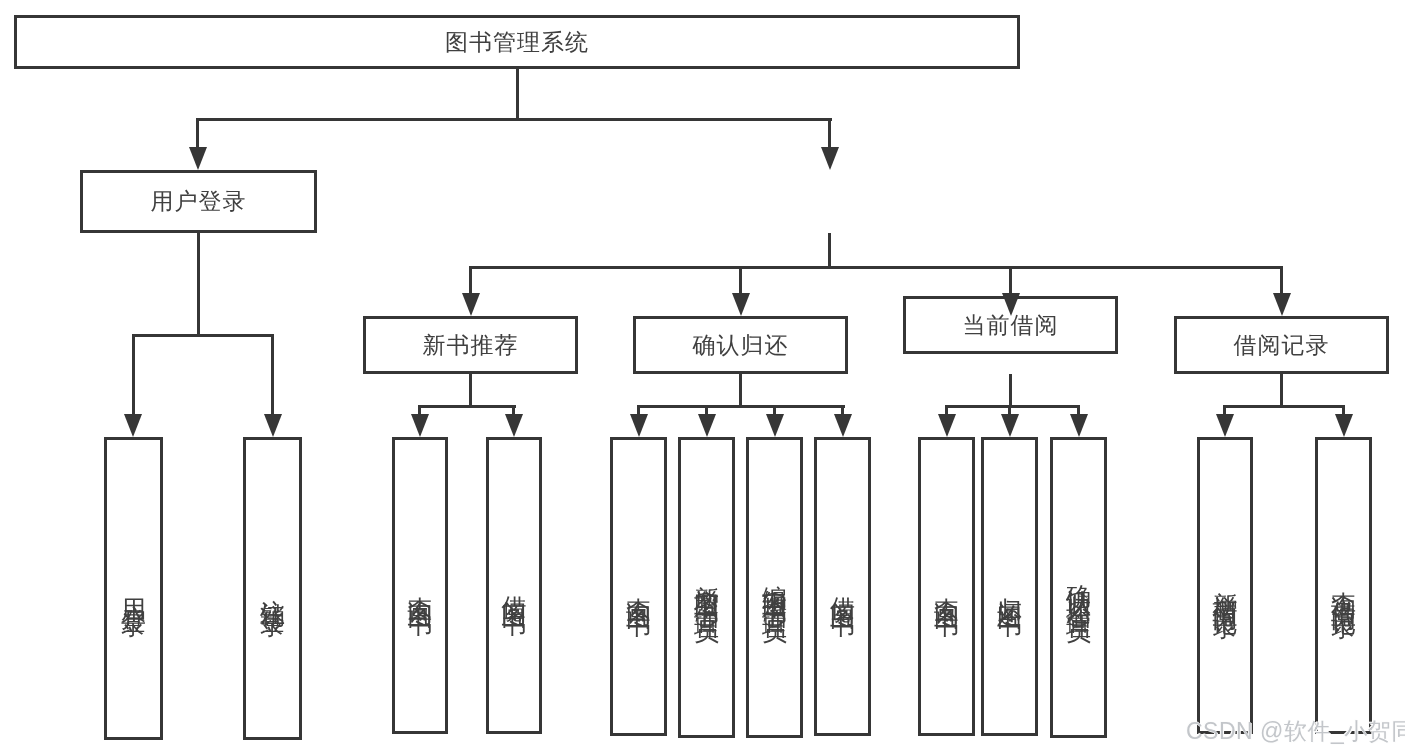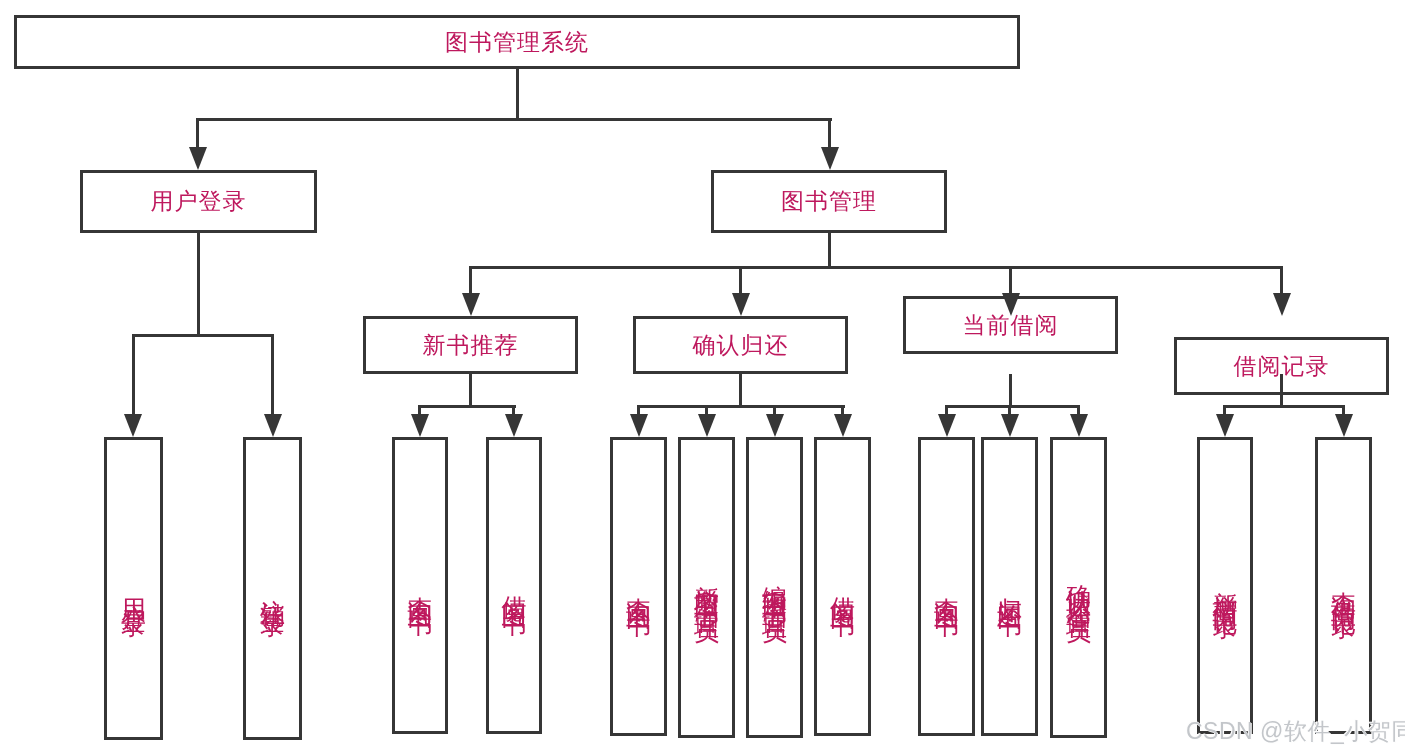--- a/index.html
+++ b/index.html
@@ -1,21 +1,21 @@
 <!DOCTYPE html>
 <html style="--ink: #363636; --watermark: #c3c6ca;"><head>
 <meta charset="utf-8">
 <style>
   * { margin:0; padding:0; box-sizing:border-box; }
   html,body { background:#ffffff; }
   body { font-family:"Liberation Sans", sans-serif; }
   .stage { position:relative; width:1405px; height:747px; background:#fff; overflow:hidden; }
   .box {
     position:absolute; border:3px solid var(--ink,#363636); background:#fff;
-    display:flex; align-items:center; justify-content:center; color:#be185d;
+    display:flex; align-items:center; justify-content:center; color:#404040;
   }
   .hlabel { font-size:23px; letter-spacing:1px; white-space:nowrap; }
   .vlabel {
     writing-mode:vertical-rl; text-orientation:mixed;
     font-size:25px; letter-spacing:5px; line-height:1; white-space:nowrap;
   }
   .h, .v { position:absolute; background:var(--ink,#363636); }
   .arr {
     position:absolute; width:0; height:0;
     border-left:9px solid transparent; border-right:9px solid transparent;
@@ -32,34 +32,31 @@
 
 <div class="stage">
 
   <div class="box" style="left:14px;top:15px;width:1006px;height:54px;">
     <span class="hlabel">图书管理系统</span>
   </div>
 
   <div class="box" style="left:80px;top:170px;width:237px;height:63px;">
     <span class="hlabel">用户登录</span>
   </div>
-  <div class="box" style="left:711px;top:170px;width:236px;height:63px;">
-    <span class="hlabel">图书管理</span>
-  </div>
 
   <div class="box" style="left:363px;top:316px;width:215px;height:58px;">
     <span class="hlabel">新书推荐</span>
   </div>
   <div class="box" style="left:633px;top:316px;width:215px;height:58px;">
     <span class="hlabel">确认归还</span>
   </div>
   <div class="box" style="left:903px;top:296px;width:215px;height:58px;">
     <span class="hlabel">当前借阅</span>
   </div>
-  <div class="box" style="left:1174px;top:316px;width:215px;height:58px;margin-top:21px;">
+  <div class="box" style="left:1174px;top:316px;width:215px;height:58px;">
     <span class="hlabel">借阅记录</span>
   </div>
 
   <div class="box" style="left:104px;top:437px;width:59px;height:303px;">
     <span class="vlabel">用户登录</span>
   </div>
   <div class="box" style="left:243px;top:437px;width:59px;height:303px;">
     <span class="vlabel">注销登录</span>
   </div>
 

